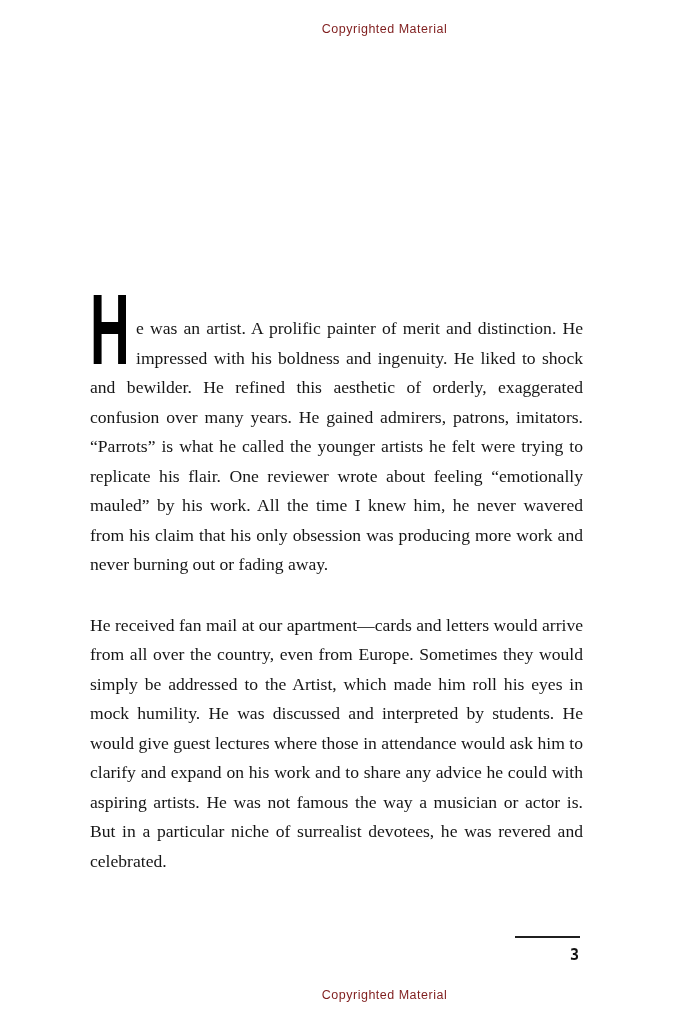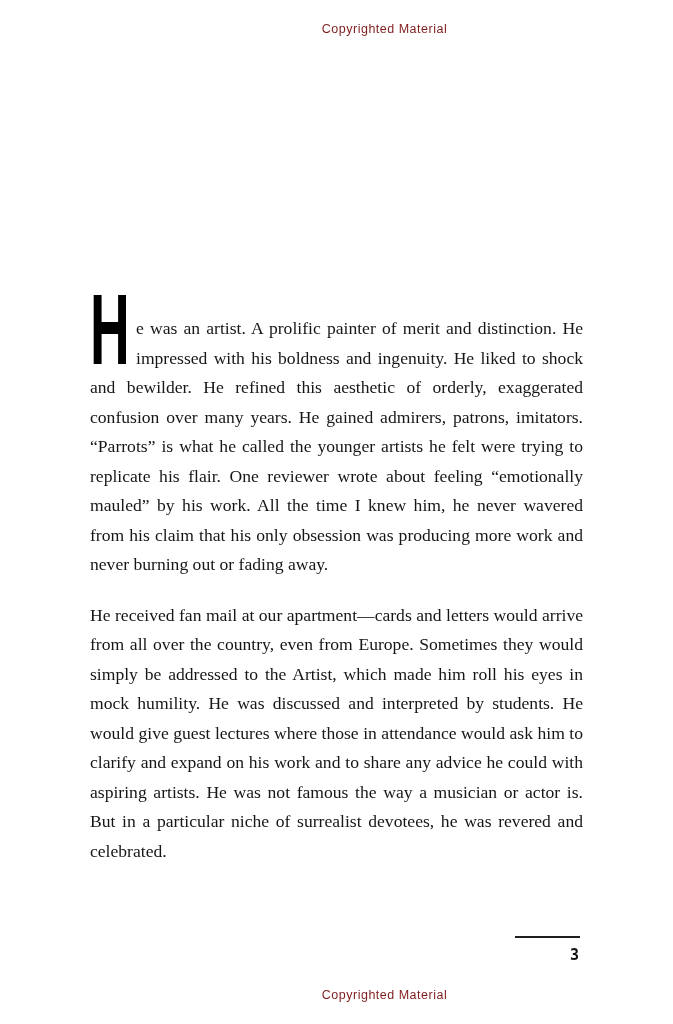--- a/index.html
+++ b/index.html
@@ -37,21 +37,21 @@
     width: 493px;
     top: 314px;
   }
   .para {
     margin: 0;
     font-size: 17.6px;
     line-height: 29.5px;
     text-align: justify;
     color: #161616;
   }
-  .para + .para { margin-top: 21px; }
+  .para + .para { margin-top: 31px; }
 
   .dropcap {
     float: left;
     width: 38px;
     height: 57px;
     margin: 0 8px 0 0;
     font-family: "Liberation Sans", sans-serif;
     font-weight: bold;
     font-size: 100px;
     line-height: 31px;

